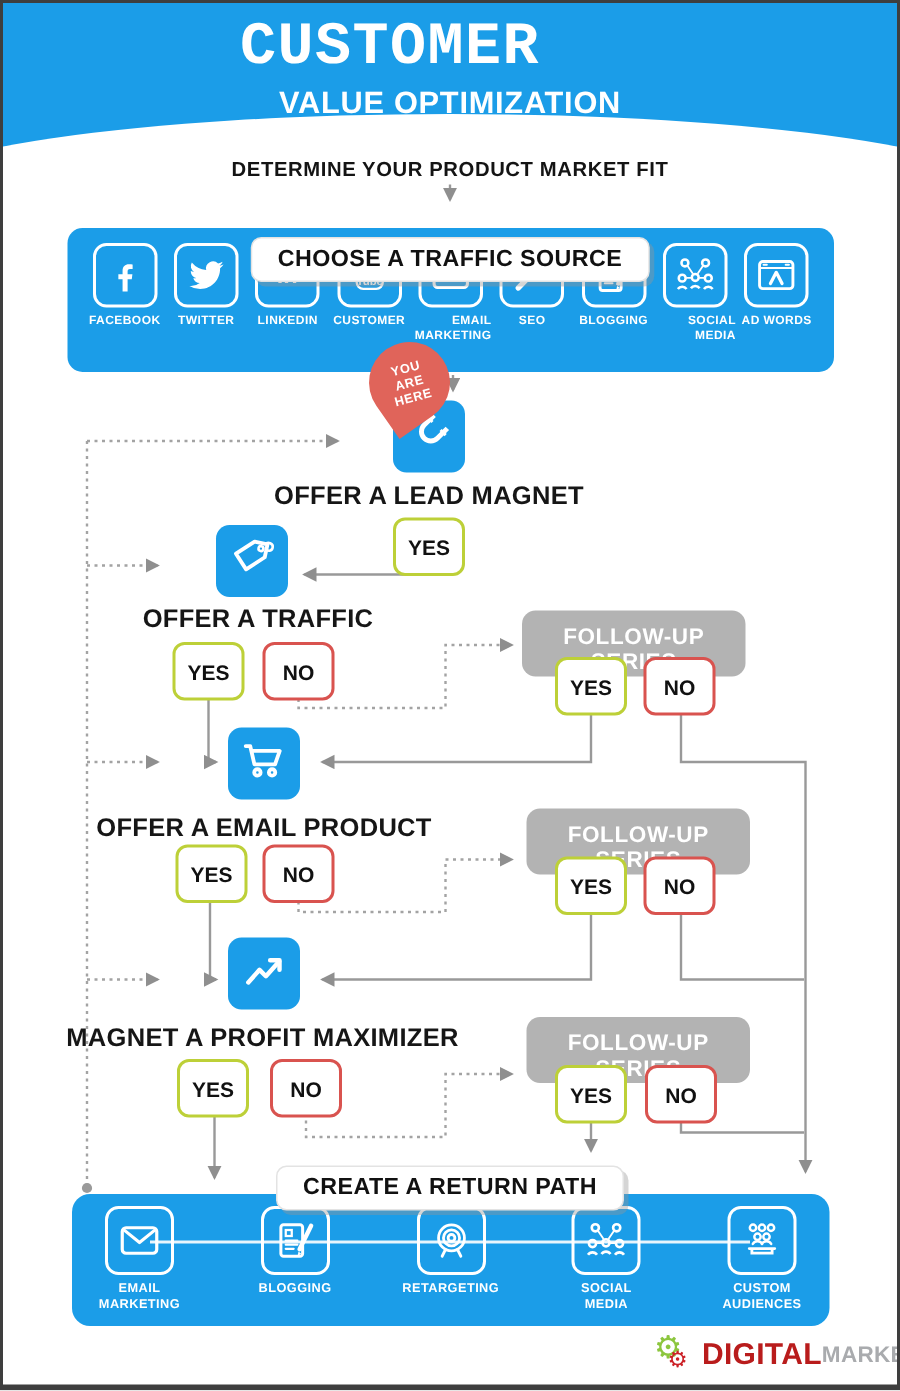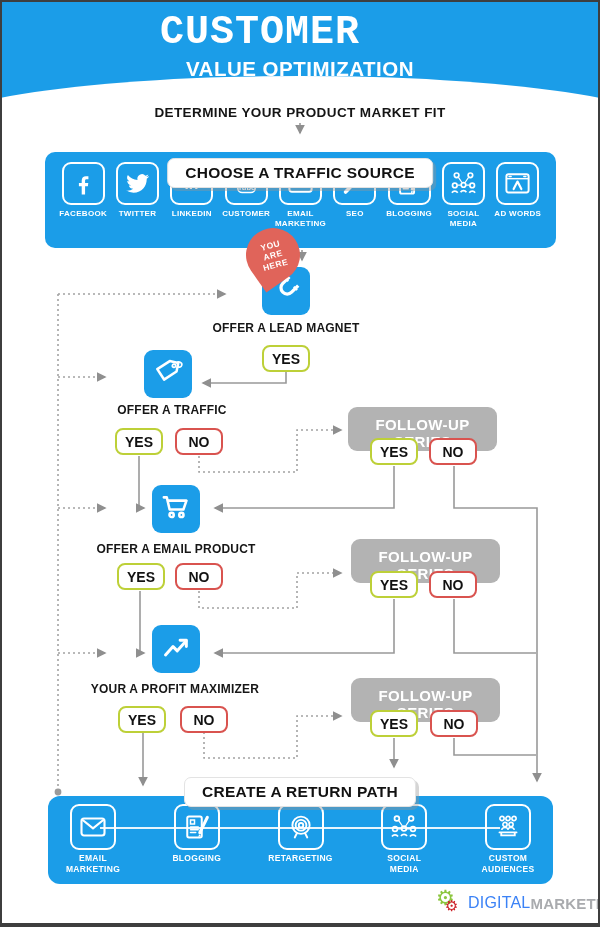--- a/index.html
+++ b/index.html
@@ -22,52 +22,52 @@
     padding:5px 17px;box-shadow:3px 3px 0 rgba(150,150,150,.4);white-space:nowrap;left:50%;transform:translateX(-50%);z-index:5;letter-spacing:.3px;}
   .pill-choose{top:134px;margin-top:24px;}
   .pill-return{top:777px;}
 
   
   .traffic-box{left:45px;top:152px;width:511px;height:96px;background:#1b9de8;border-radius:10px;z-index:2;
     display:flex;justify-content:space-between;padding:10px 11px 0;box-sizing:border-box;}
   .t-item{width:56px;display:flex;flex-direction:column;align-items:center;}
   .t-icon{width:43px;height:43px;border:2.5px solid #fff;border-radius:9px;box-sizing:border-box;
     display:flex;align-items:center;justify-content:center;background:#1b9de8;}
-  .t-label{margin-top:4px;font-size:8px;font-weight:bold;color:#fff;text-align:center;line-height:1.25;letter-spacing:.3px;}
+  .t-label{margin-top:4px;font-size:8px;font-weight:bold;color:#fff;text-align:right;line-height:1.25;letter-spacing:.3px;}
 
   
   .pin{left:246px;top:228px;width:54px;height:54px;background:#e0645a;border-radius:50% 50% 50% 0;
     transform:rotate(-35deg);z-index:6;display:flex;align-items:center;justify-content:center;}
   .pin-text{transform:rotate(20deg);color:#fff;font-weight:bold;font-size:8.5px;text-align:center;line-height:1.2;letter-spacing:.5px;}
 
   
   .sq{width:48px;height:48px;background:#1b9de8;border-radius:9px;display:flex;align-items:center;justify-content:center;z-index:4;}
-  .offer-label{width:300px;text-align:center;font-weight:bold;font-size:12px;color:#161616;letter-spacing:.2px;z-index:4;}
-  .yn{width:48px;height:27px;background:#fff;border-radius:8px;display:flex;align-items:center;justify-content:center;
+  .offer-label{width:300px;text-align:center;font-weight:bold;font-size:17px;color:#161616;letter-spacing:.2px;z-index:4;}
+  .yn{width:48px;height:39px;background:#fff;border-radius:8px;display:flex;align-items:center;justify-content:center;
     font-weight:bold;font-size:14px;color:#111;box-sizing:border-box;z-index:4;}
   .yes{border:2.5px solid #bdd038;}
   .no{border:2.5px solid #d9534f;}
   .fu{width:149px;height:44px;background:#b3b3b3;border-radius:9px;color:#fff;font-weight:bold;font-size:15px;
     text-align:center;padding-top:9px;box-sizing:border-box;letter-spacing:.4px;z-index:3;}
 
   
   .return-box{left:48px;top:796px;width:505px;height:88px;background:#1b9de8;border-radius:12px;z-index:2;
     display:flex;justify-content:space-between;padding:8px 14px 0;box-sizing:border-box;}
   .return-line{left:100px;top:827px;width:400px;height:2px;background:rgba(255,255,255,.9);z-index:2;}
   .r-item{width:62px;display:flex;flex-direction:column;align-items:center;z-index:3;}
   .r-icon{width:46px;height:46px;border:2.5px solid #fff;border-radius:9px;box-sizing:border-box;
     display:flex;align-items:center;justify-content:center;background:#1b9de8;}
   .r-label{margin-top:3px;font-size:8.5px;font-weight:bold;color:#fff;text-align:center;line-height:1.25;letter-spacing:.3px;}
 
   
   .brand{left:436px;top:888px;display:flex;align-items:center;z-index:3;}
   .gears{position:relative;width:32px;height:30px;}
   .gear-green{position:absolute;left:0;top:-2px;font-size:21px;color:#8cc63e;}
   .gear-red{position:absolute;left:9px;top:9px;font-size:15px;color:#cc2127;}
-  .brand-bold{font-weight:normal;font-size:16px;color:#3b82f6;letter-spacing:.2px;}
+  .brand-bold{font-weight:bold;font-size:20px;color:#b91c1c;letter-spacing:.2px;}
   .brand-light{font-weight:bold;font-size:15px;color:#a9abae;letter-spacing:.2px;}
 
   svg.overlay{position:absolute;left:0;top:0;z-index:3;}
 </style>
 </head>
 <body>
 
 <div class="stage">
   <div class="frame"></div>
 
@@ -268,21 +268,21 @@
   <div class="abs sq" style="left:152px;top:625px;">
     <span>
       <svg width="34" height="34" viewBox="0 0 24 24">
           <g fill="none" stroke="#fff" stroke-width="2.1" stroke-linecap="round" stroke-linejoin="round">
             <path d="M4.6 17.6l5.3-5.9 3 3 6.2-6.9"></path>
             <path d="M14.9 7.2h4.4v4.5"></path>
           </g>
         </svg>
     </span>
   </div>
-  <div class="abs offer-label" style="left:25px;top:682px;">YOUR A PROFIT MAXIMIZER</div>
+  <div class="abs offer-label" style="left:25px;top:682px;">MAGNET A PROFIT MAXIMIZER</div>
   <div class="abs yn yes" style="left:118px;top:706px;">YES</div>
   <div class="abs yn no" style="left:180px;top:706px;">NO</div>
 
   <div class="abs fu" style="left:351px;top:678px;">FOLLOW-UP SERIES</div>
   <div class="abs yn yes" style="left:370px;top:710px;">YES</div>
   <div class="abs yn no" style="left:430px;top:710px;">NO</div>
 
   <div class="abs pill pill-return">CREATE A RETURN PATH</div>
   <div class="abs return-box">
     <div class="r-item">

